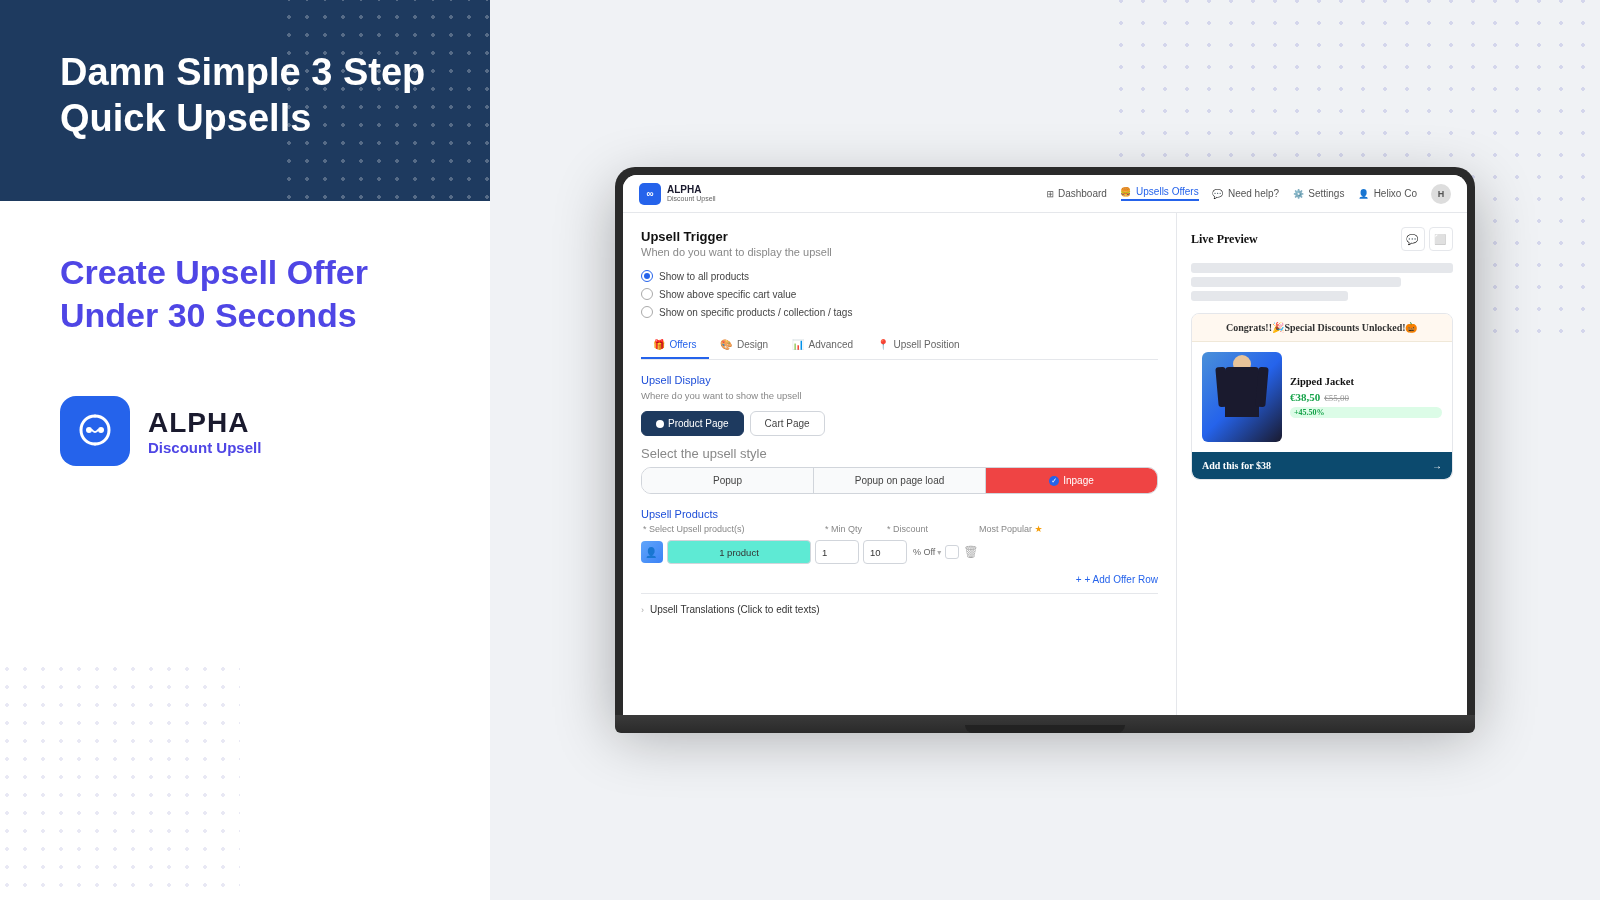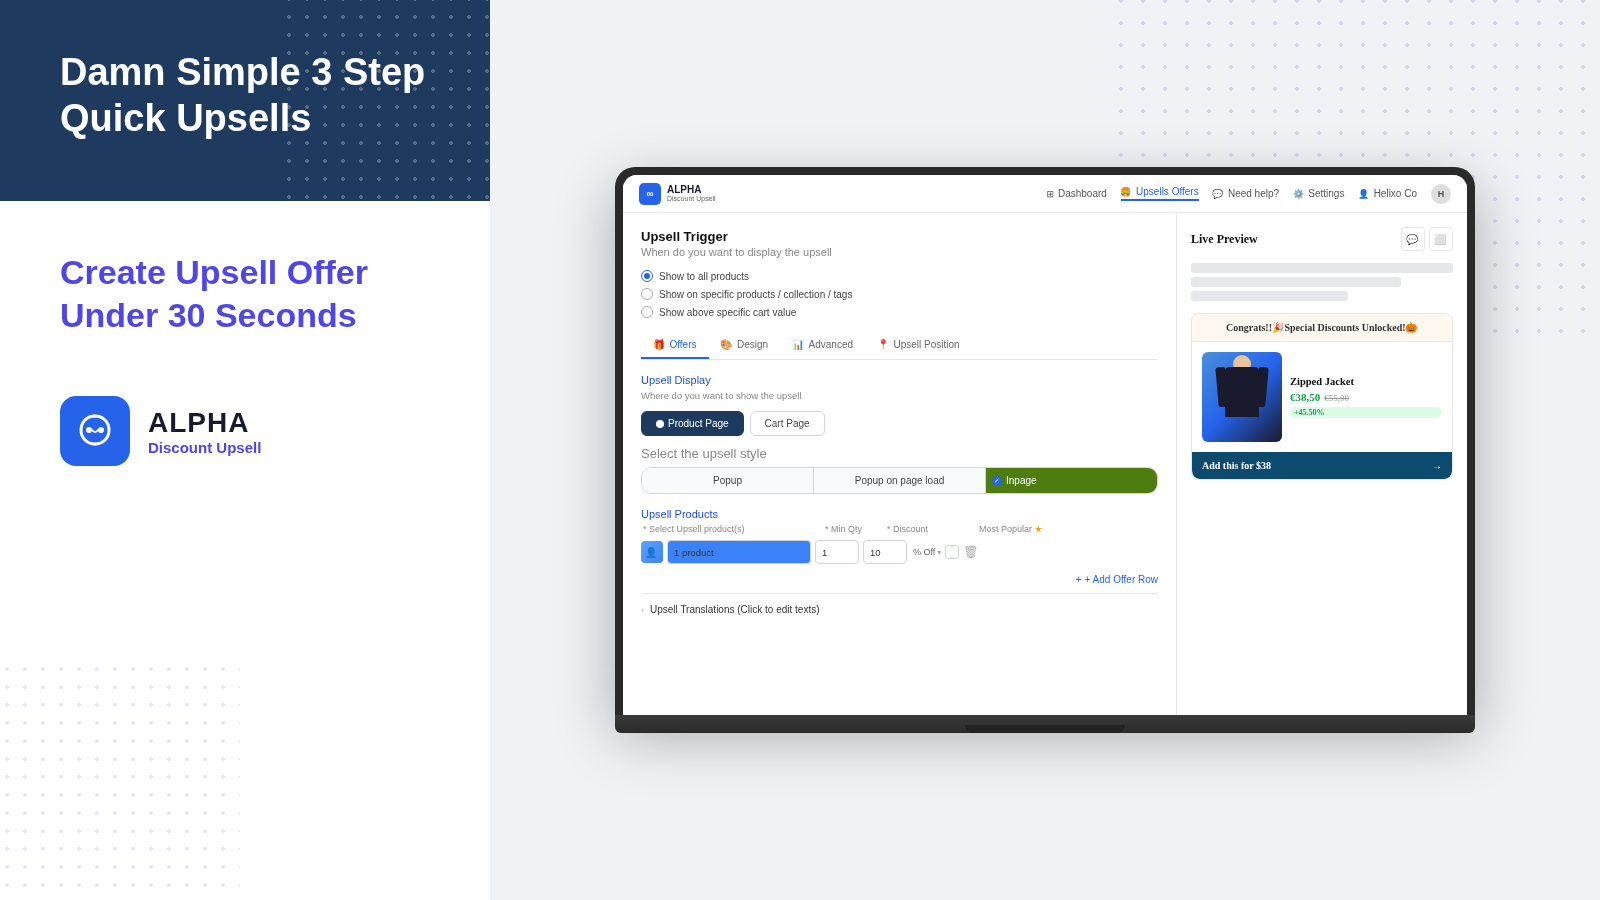--- a/index.html
+++ b/index.html
@@ -387,25 +387,25 @@
       padding: 7px 6px;
       font-size: 10px;
       text-align: center;
       cursor: pointer;
       background: #f9fafb;
       color: #444;
       border-right: 1px solid #d1d5db;
     }
     .style-btn:last-child { border-right: none; }
     .style-btn.active {
-      background: #4d7c0f;
+      background: #ef4444;
       color: #fff;
       display: flex;
       align-items: center;
-      justify-content: flex-start;
+      justify-content: center;
       gap: 4px;
     }
     .style-check {
       width: 10px;
       height: 10px;
       background: #2563eb;
       border-radius: 50%;
       display: flex;
       align-items: center;
       justify-content: center;
@@ -445,21 +445,22 @@
     .product-name-field {
       width: 144px;
       height: 24px;
       border: 1px solid #d1d5db;
       border-radius: 4px;
       padding: 0 6px;
       font-size: 9.5px;
       display: flex;
       align-items: center;
       color: #333;
-      background: #3b82f6;
+      background: #5eead4;
+      justify-content: center;
     }
     .qty-field {
       width: 44px;
       height: 24px;
       border: 1px solid #d1d5db;
       border-radius: 4px;
       padding: 0 6px;
       font-size: 9.5px;
       display: flex;
       align-items: center;
@@ -786,25 +787,25 @@
               <div class="section-desc">When do you want to display the upsell</div>
               <div class="radio-group">
                 <label class="radio-item">
                   <div class="radio-circle checked">
                       <div></div>
                     </div>
                   <span>Show to all products</span>
                 </label>
                 <label class="radio-item">
                   <div class="radio-circle"></div>
-                  <span>Show on specific products / collection / tags</span>
+                  <span>Show above specific cart value</span>
                 </label>
                 <label class="radio-item">
                   <div class="radio-circle"></div>
-                  <span>Show above specific cart value</span>
+                  <span>Show on specific products / collection / tags</span>
                 </label>
               </div>
 
               <div class="tabs-row">
                 <div class="tab active">
                   <span>🎁</span>
                   <span>Offers</span>
                 </div>
                 <div class="tab">
                   <span>🎨</span>

